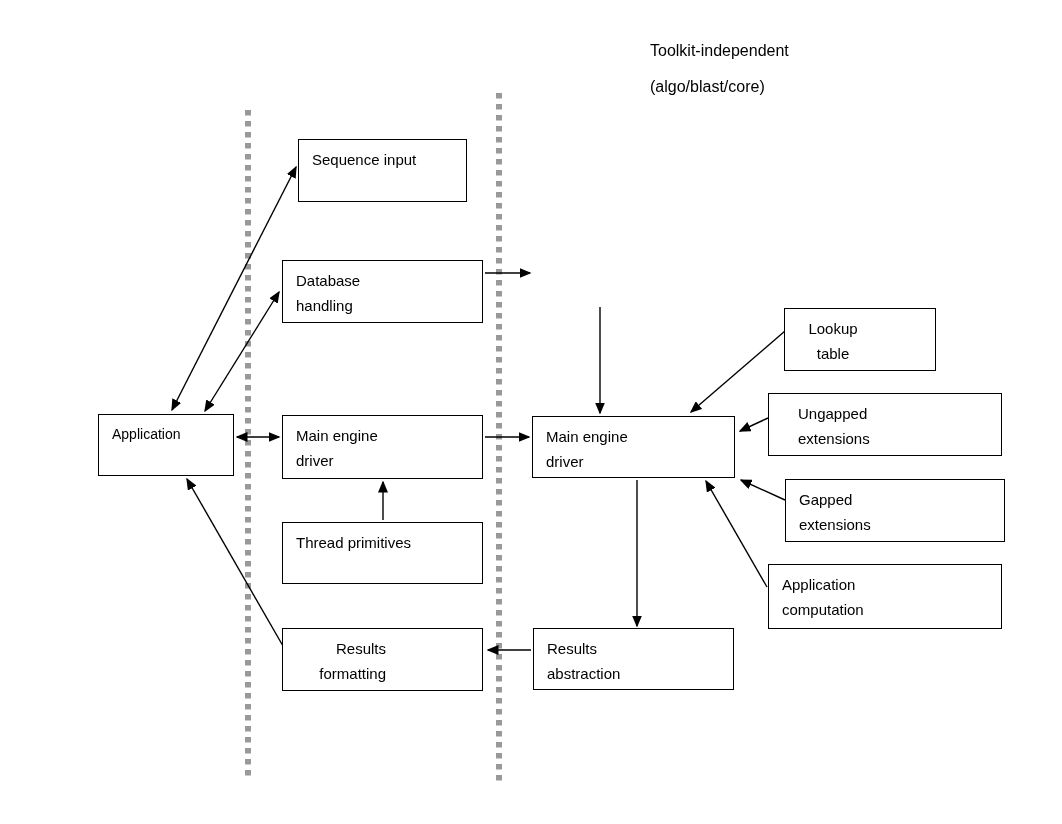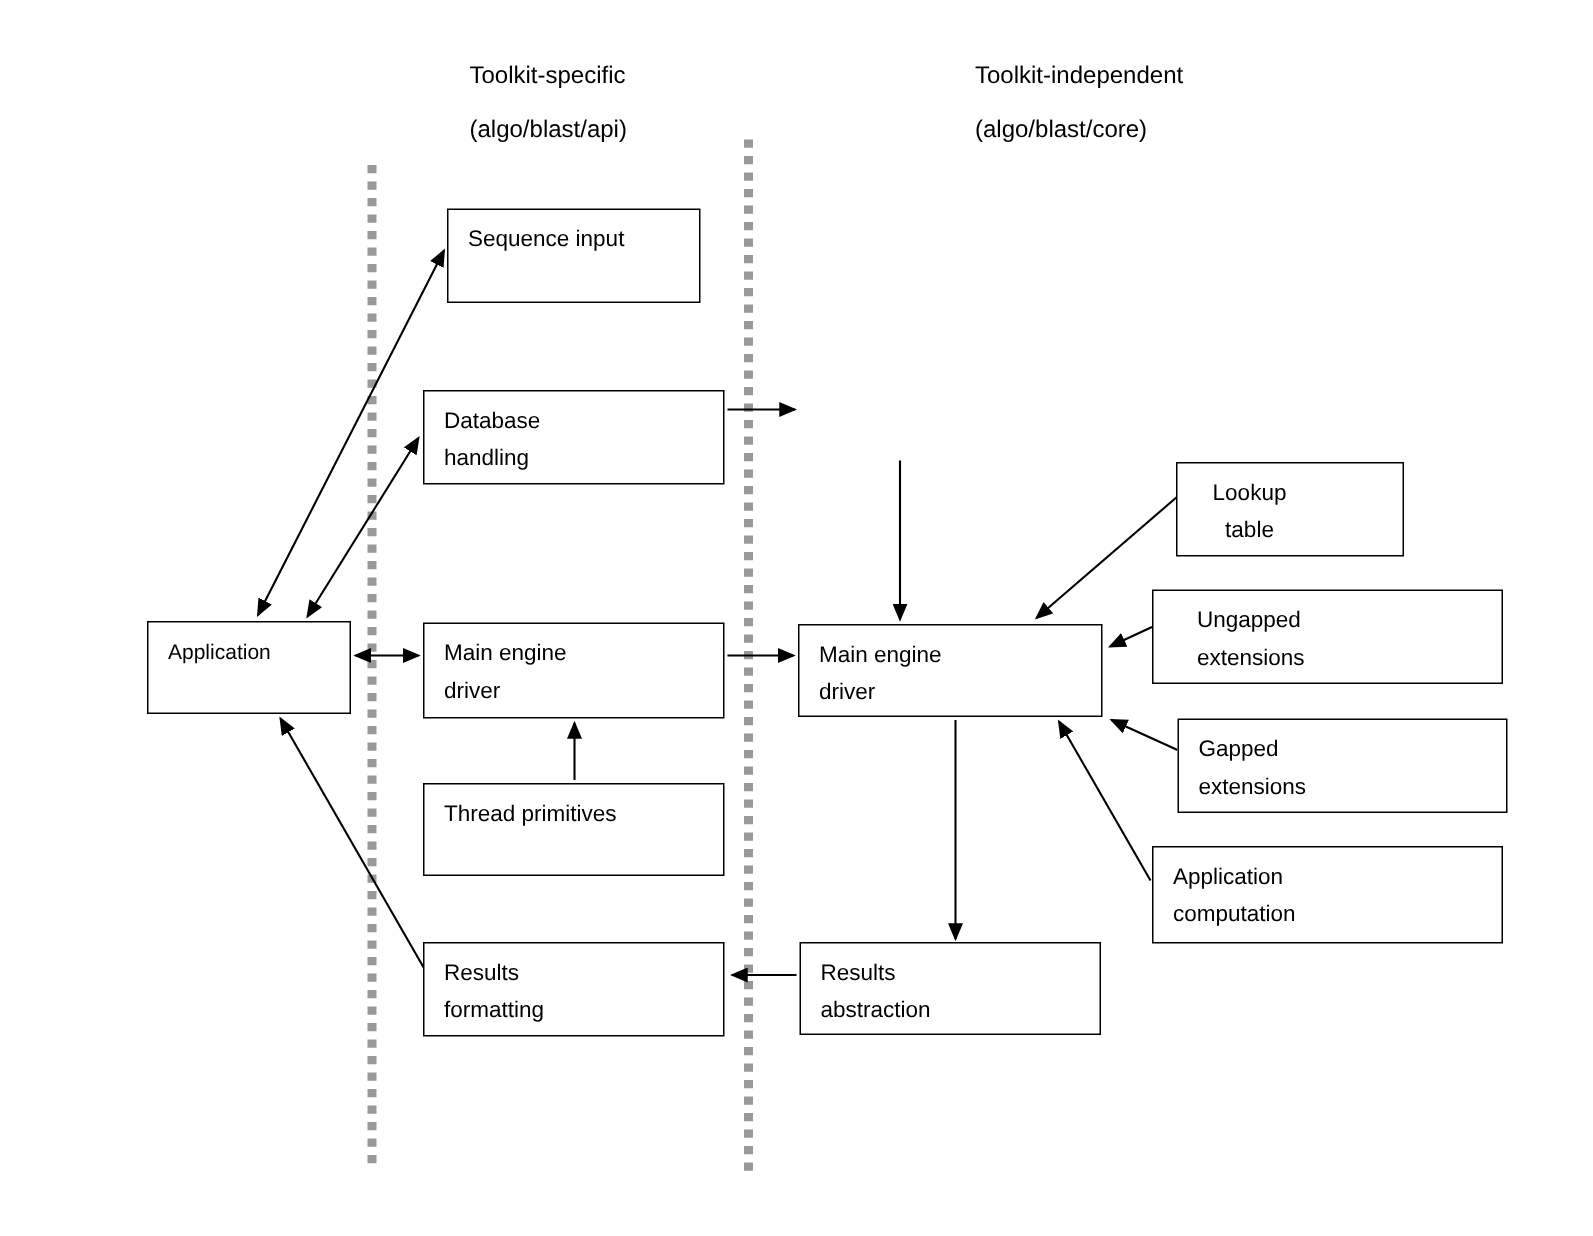--- a/index.html
+++ b/index.html
@@ -57,24 +57,20 @@
     <line class="edge" x1="785" y1="331" x2="691" y2="412" marker-end="url(#ah)"></line>
     <line class="edge" x1="768" y1="418" x2="740" y2="431" marker-end="url(#ah)"></line>
     <line class="edge" x1="785" y1="500" x2="741" y2="480" marker-end="url(#ah)"></line>
     <line class="edge" x1="767" y1="587" x2="706" y2="481" marker-end="url(#ah)"></line>
     <line class="edge" x1="637" y1="480" x2="637" y2="626" marker-end="url(#ah)"></line>
     <line class="edge" x1="531" y1="650" x2="488" y2="650" marker-end="url(#ah)"></line>
     <line class="edge" x1="283" y1="646" x2="187" y2="479" marker-end="url(#ah)"></line>
     <line class="edge" x1="383" y1="520" x2="383" y2="482" marker-end="url(#ah)"></line>
   </svg>
 
-  <div class="col-header" style="left:313px;top:33px;">
-    <span>Toolkit-specific</span><br>
-    <span>(algo/blast/api)</span>
-  </div>
   <div class="col-header" style="left:650px;top:33px;">
     <span>Toolkit-independent</span><br>
     <span>(algo/blast/core)</span>
   </div>
 
   <div class="node" style="left:298px;top:139px;width:169px;height:63px;">
     <span>Sequence input</span>
   </div>
 
   <div class="node" style="left:98px;top:414px;width:136px;height:62px;font-size:14px;">
@@ -86,21 +82,21 @@
   </div>
 
   <div class="node" style="left:282px;top:415px;width:201px;height:64px;">
     <span style="width:110px;">Main engine driver</span>
   </div>
 
   <div class="node" style="left:282px;top:522px;width:201px;height:62px;">
     <span>Thread primitives</span>
   </div>
 
-  <div class="node" style="left:282px;top:628px;width:201px;height:63px;">
+  <div class="node" style="left:282px;top:628px;width:201px;height:63px;text-align:right;">
     <span style="width:90px;">Results formatting</span>
   </div>
 
 
   <div class="node" style="left:532px;top:416px;width:203px;height:62px;">
     <span style="width:110px;">Main engine driver</span>
   </div>
 
   <div class="node" style="left:784px;top:308px;width:152px;height:63px;text-align:center;">
     <span style="width:70px;">Lookup table</span>

